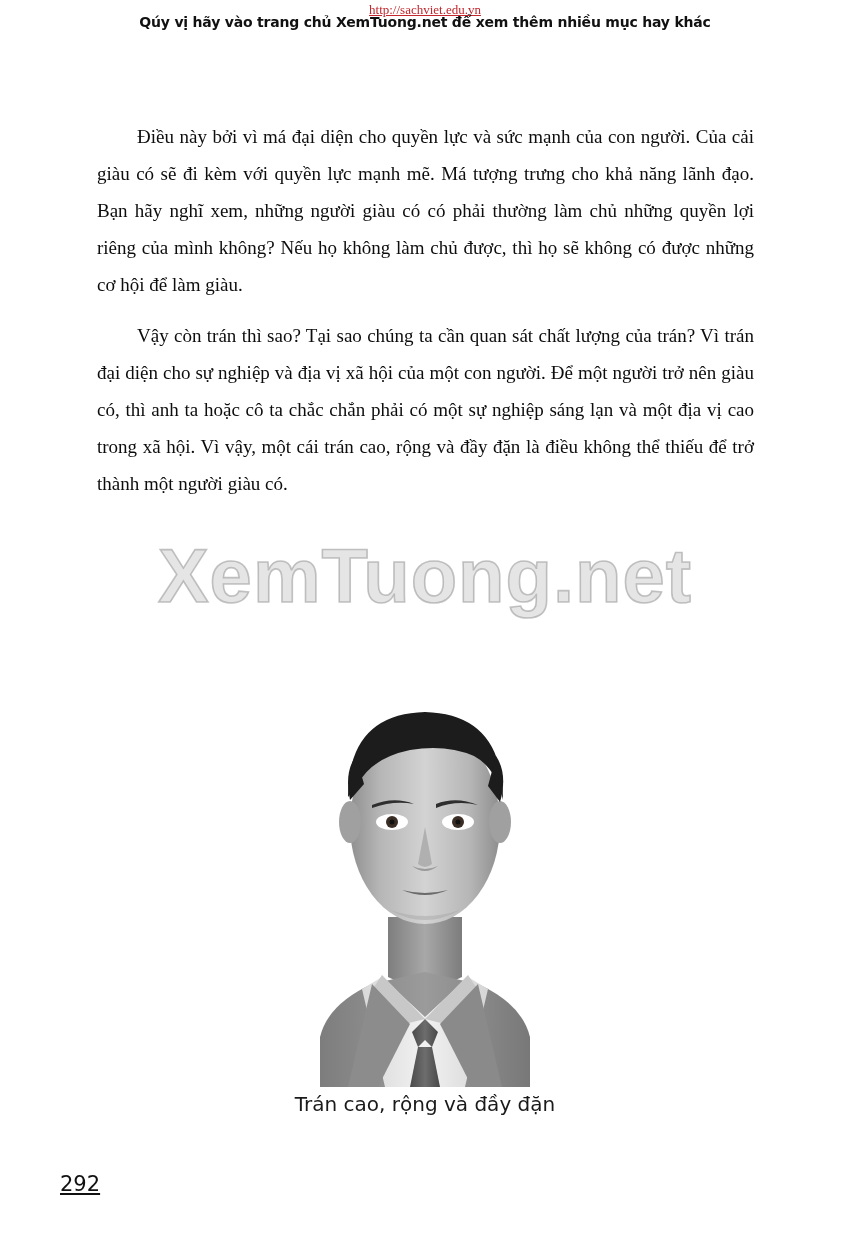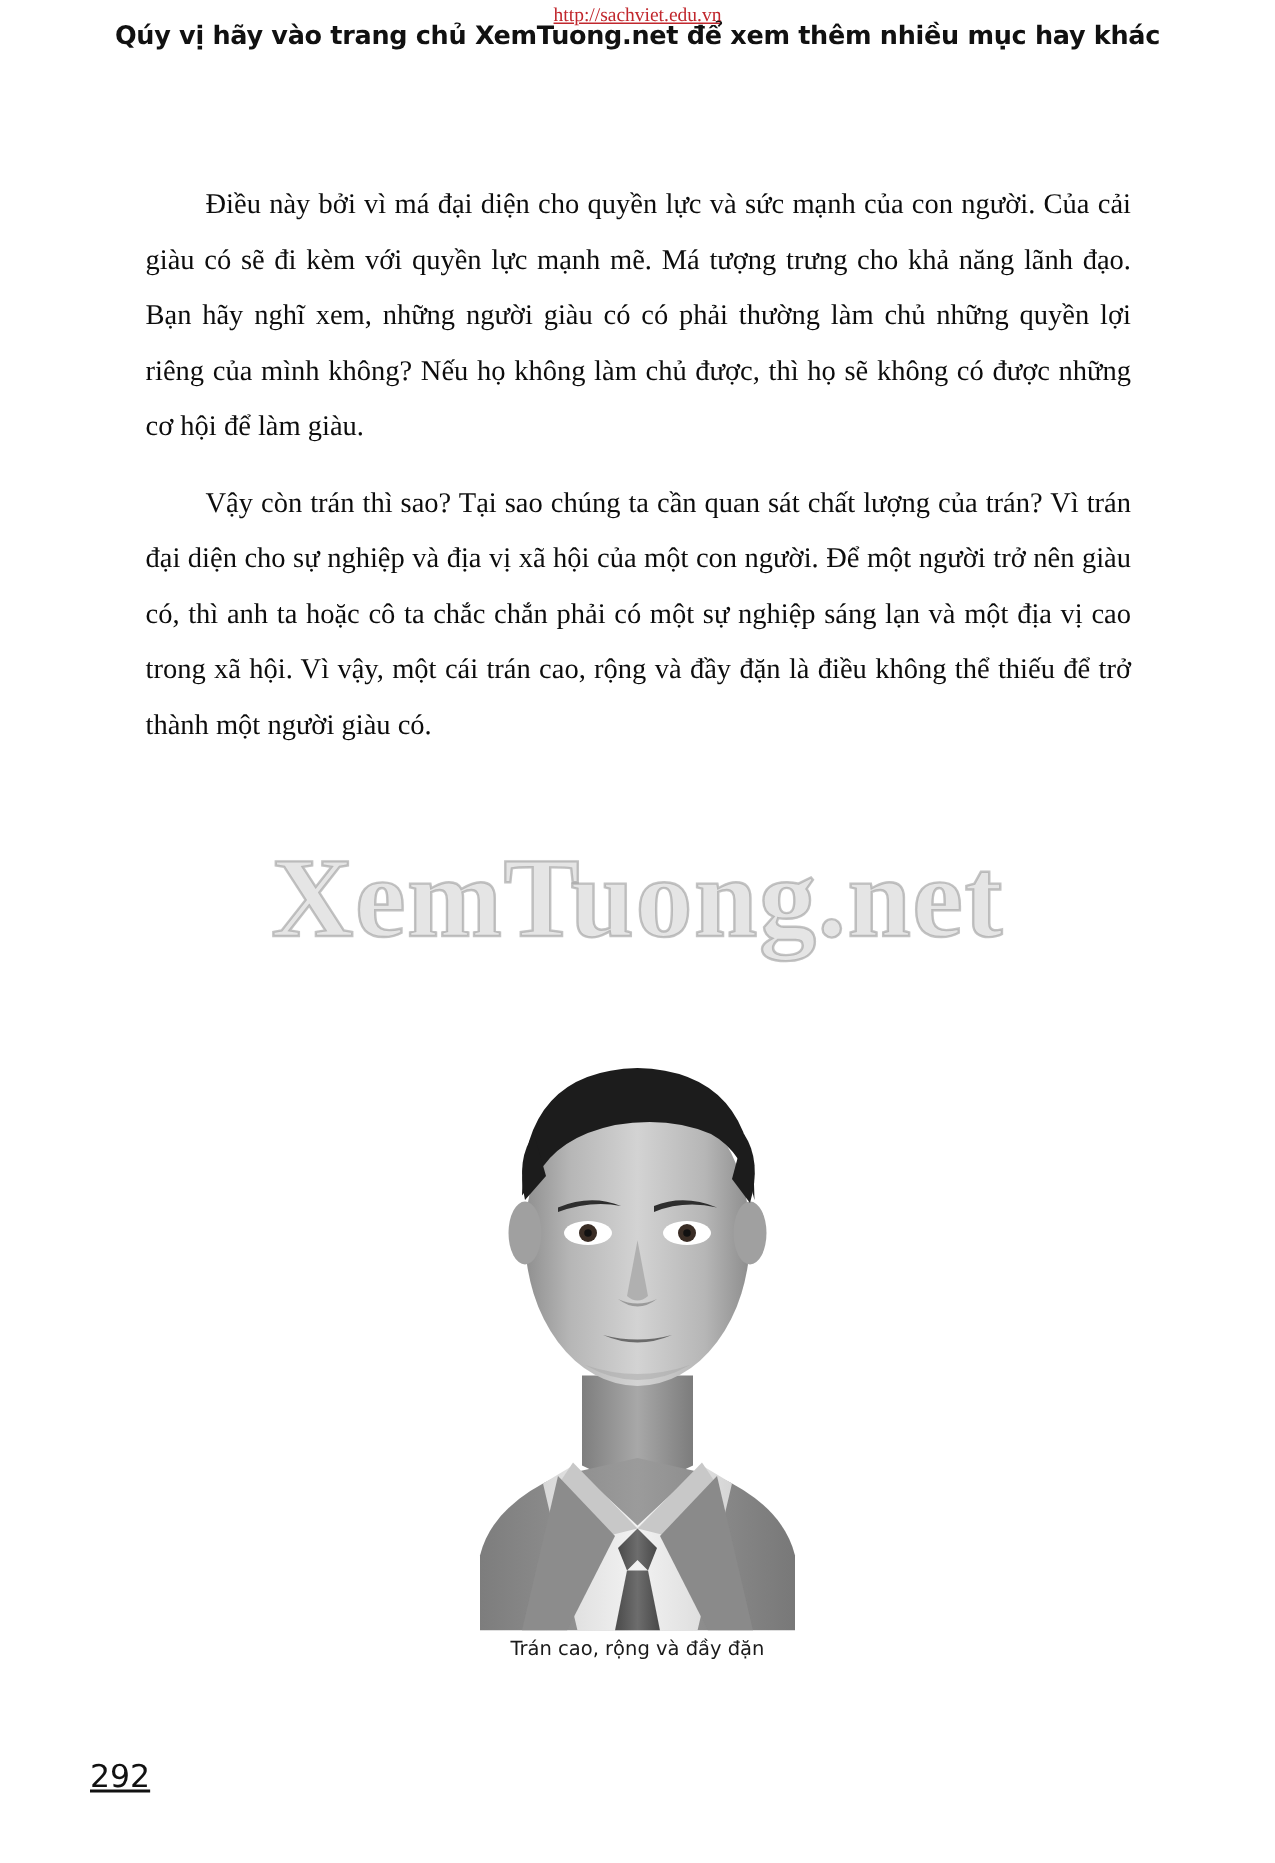--- a/index.html
+++ b/index.html
@@ -24,21 +24,21 @@
     width: 850px;
     height: 56px;
   }
   .banner-text {
     position: absolute;
     top: 14px;
     left: 0;
     width: 850px;
     text-align: center;
     font-family: "DejaVu Sans", sans-serif;
-    font-size: 17px;
+    font-size: 14px;
     font-weight: 700;
     color: #111111;
     letter-spacing: -0.2px;
     white-space: nowrap;
   }
   .banner-url {
     position: absolute;
     top: 2px;
     left: 0;
     width: 850px;
@@ -66,25 +66,25 @@
     text-indent: 40px;
     color: #0d0d0d;
   }
   p.para:last-child {
     margin-bottom: 0;
   }
 
   
   .watermark {
     position: absolute;
-    top: 556px;
+    top: 532px;
     left: 60px;
     width: 730px;
     text-align: center;
-    font-family: Liberation Serif, serif;
+    font-family: Liberation Sans, sans-serif;
     font-size: 76px;
     font-weight: 700;
     letter-spacing: 1px;
     color: transparent;
     -webkit-text-stroke: 1.6px rgba(120,120,120,0.42);
     text-shadow: 0 0 1px rgba(150,150,150,0.25);
     pointer-events: none;
     white-space: nowrap;
   }
 
@@ -96,21 +96,21 @@
     width: 850px;
     text-align: center;
   }
   .figure-caption {
     position: absolute;
     top: 1092px;
     left: 0;
     width: 850px;
     text-align: center;
     font-family: "DejaVu Sans", sans-serif;
-    font-size: 13px;
+    font-size: 20px;
     color: #1a1a1a;
   }
 
   
   .page-number {
     position: absolute;
     left: 60px;
     top: 1172px;
     font-family: "DejaVu Sans", sans-serif;
     font-size: 21px;

